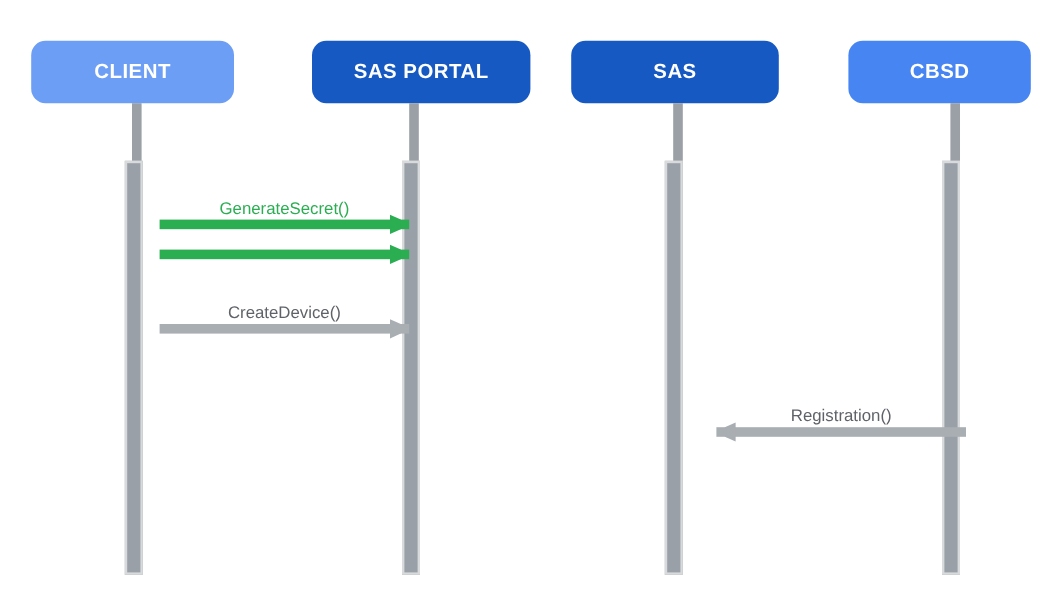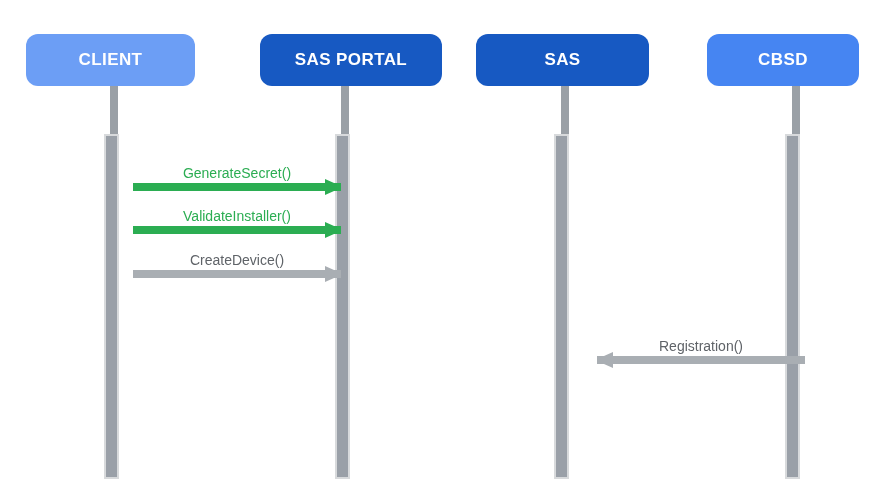--- a/index.html
+++ b/index.html
@@ -119,21 +119,20 @@
   <div class="activation" style="left:546px"></div>
   <div class="activation" style="left:777px"></div>
 
   <div class="message msg-left dir-right" style="top: 148px; --msg-color: #2BAD52; --msg-text: #2BAD52;">
     <div class="msg-label">GenerateSecret()</div>
     <div class="msg-line">
         <div class="arrowhead"></div>
       </div>
   </div>
   <div class="message msg-left dir-right" style="top: 191px; --msg-color: #2BAD52; --msg-text: #2BAD52;">
-    <div class="msg-label">ValidateInstaller()</div>
     <div class="msg-line">
         <div class="arrowhead"></div>
       </div>
   </div>
   <div class="message msg-left dir-right" style="top: 235px; --msg-color: #A9AEB3; --msg-text: #5F6368;">
     <div class="msg-label">CreateDevice()</div>
     <div class="msg-line">
         <div class="arrowhead"></div>
       </div>
   </div>

